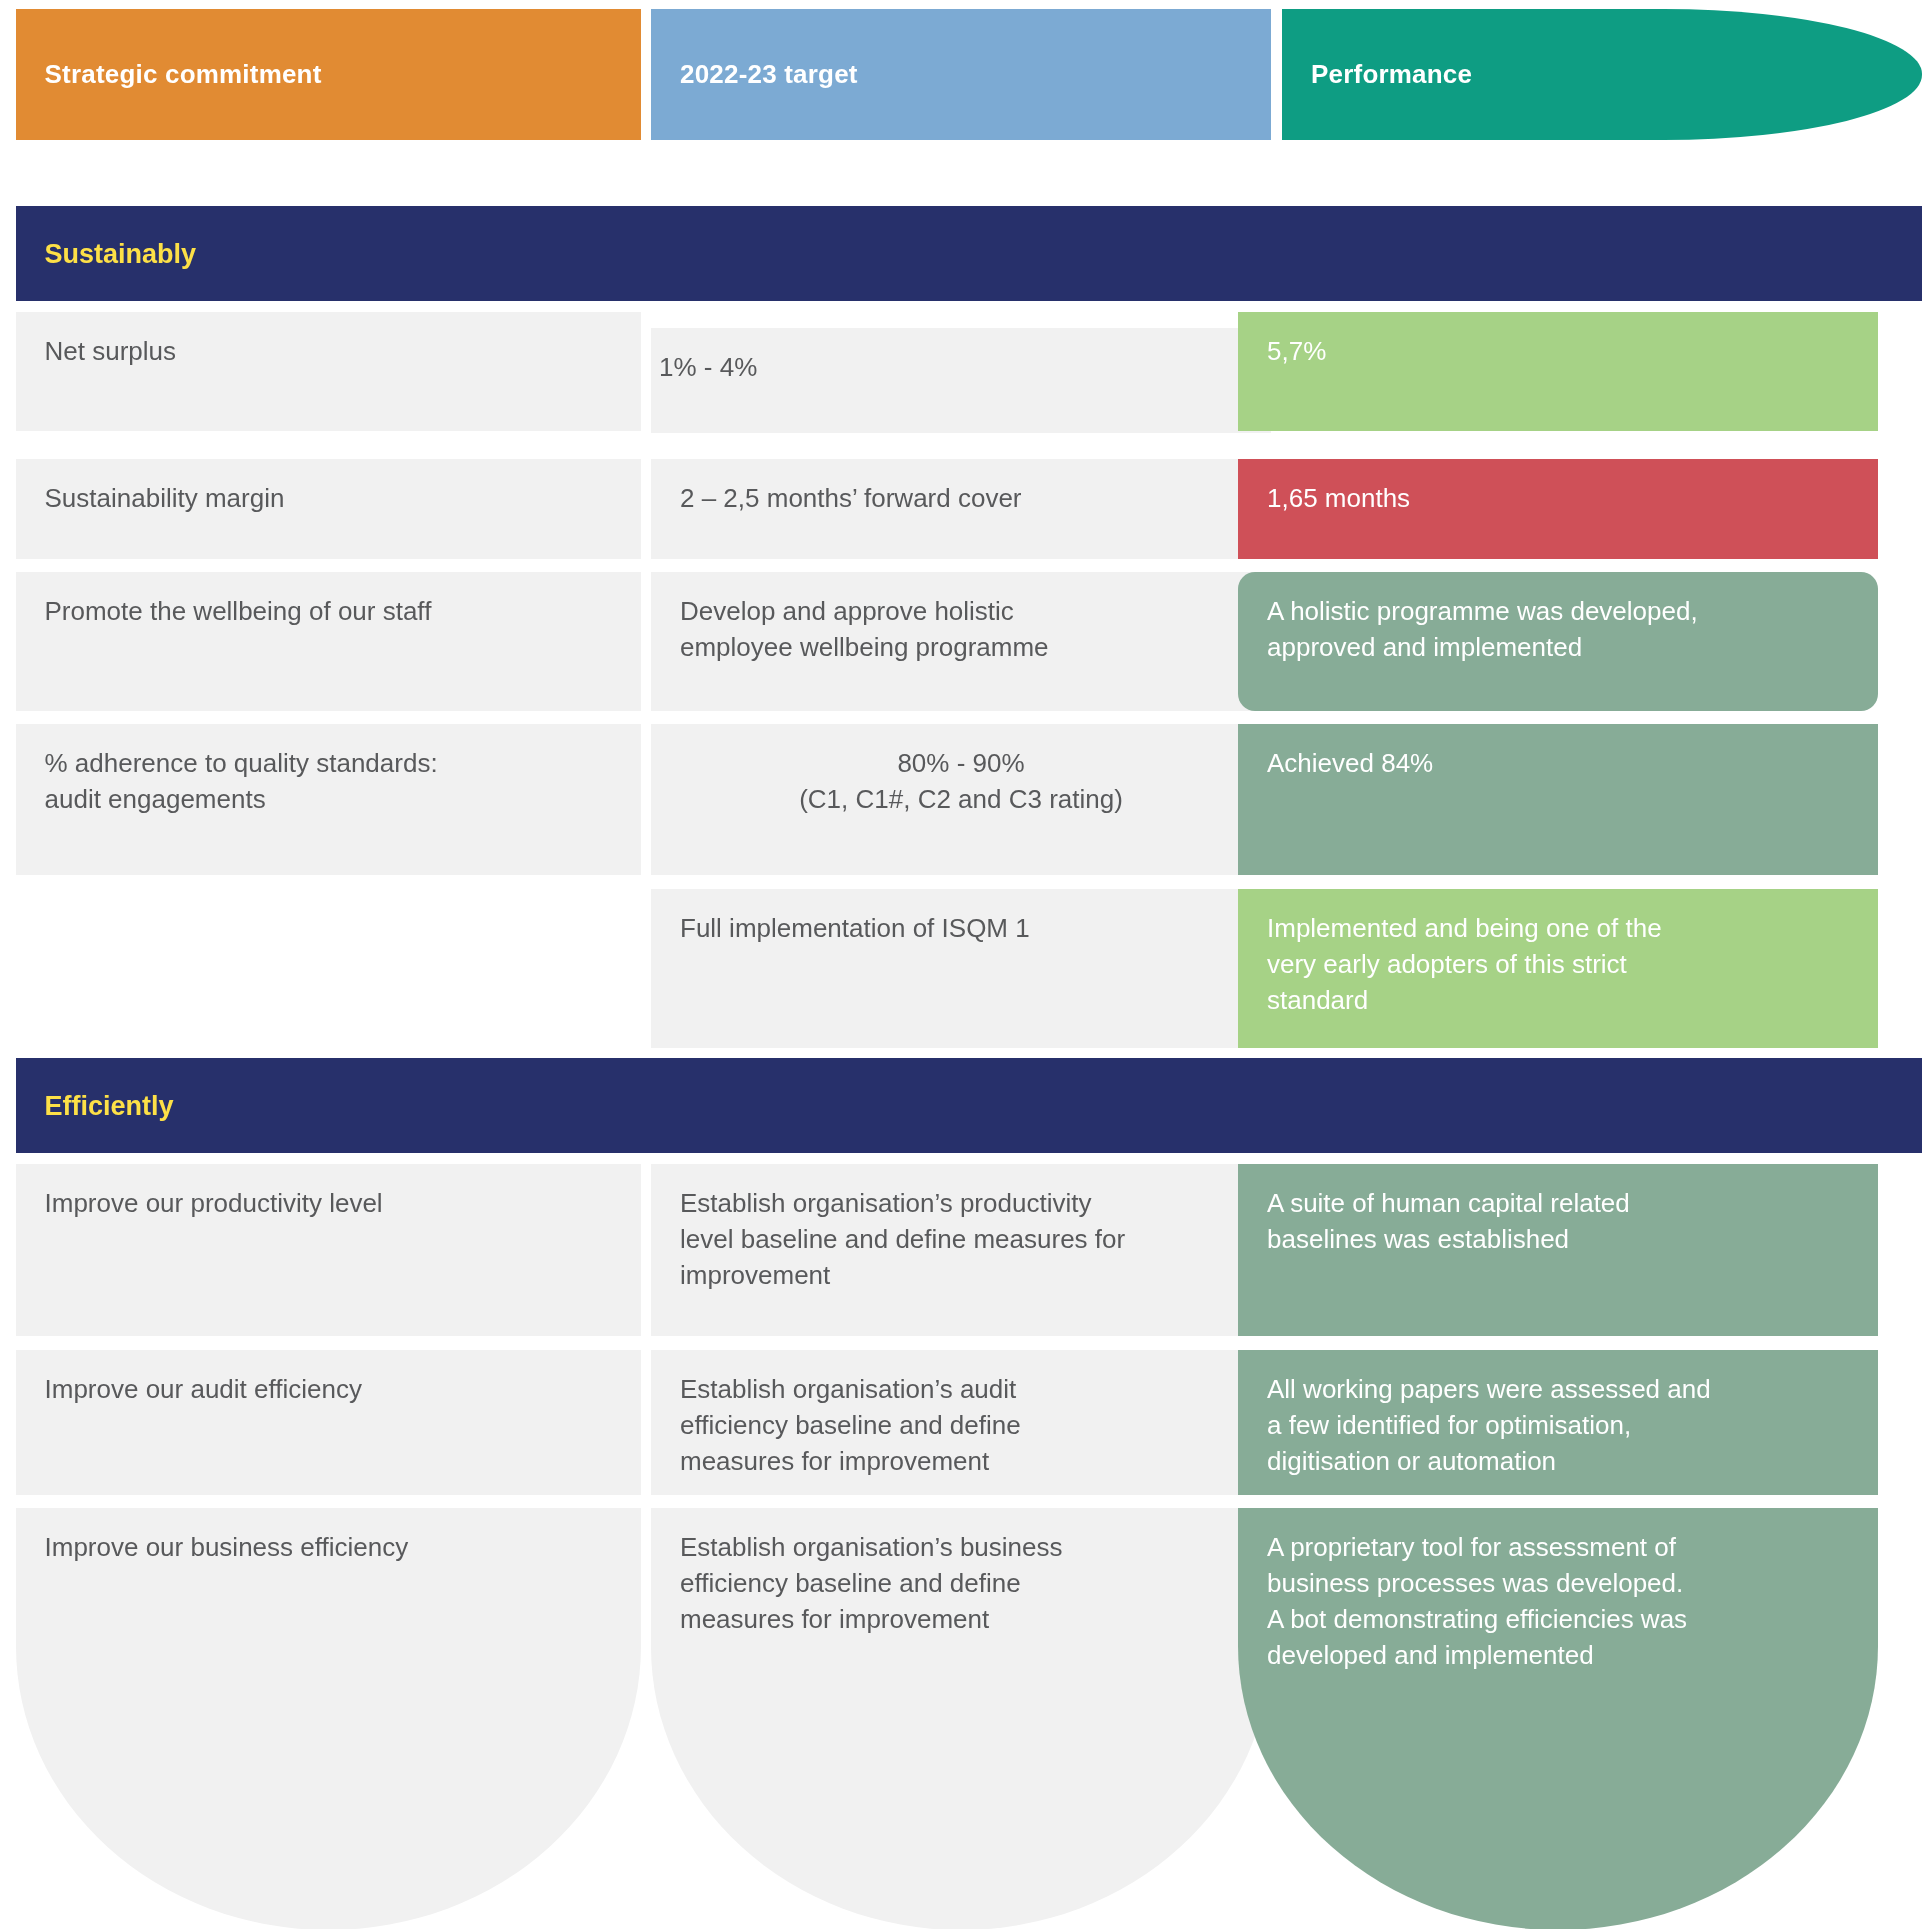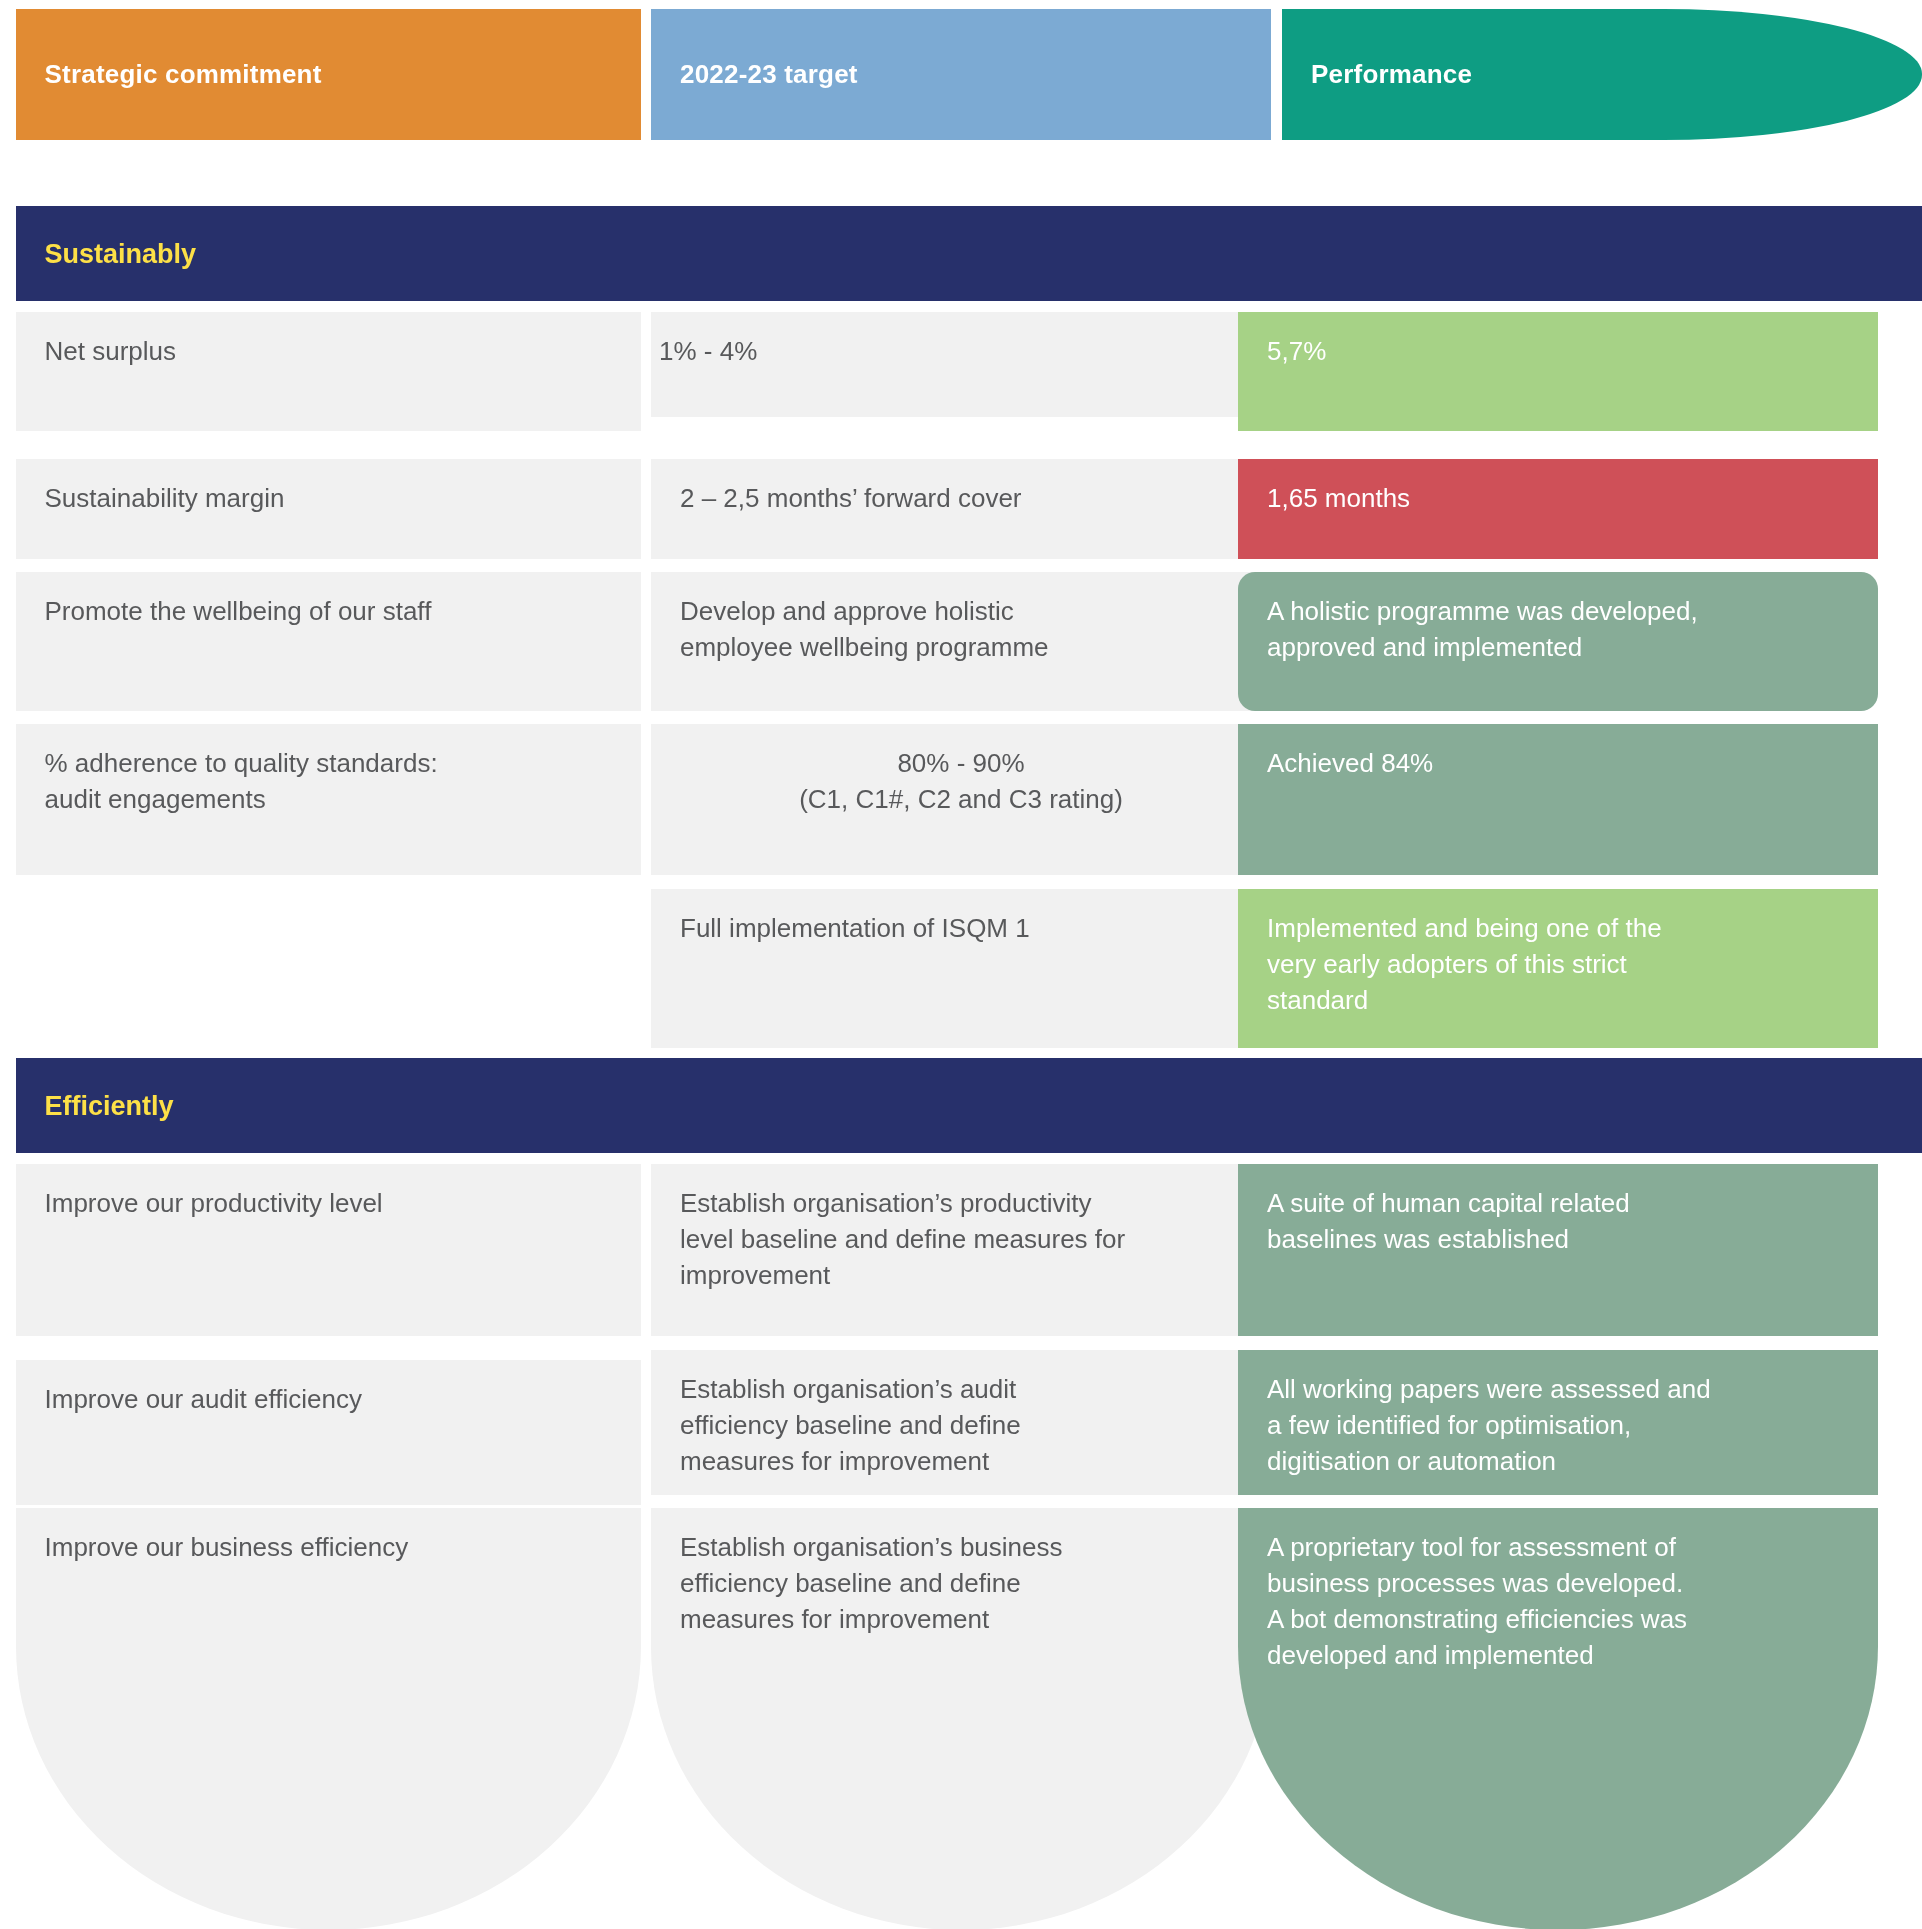--- a/index.html
+++ b/index.html
@@ -74,21 +74,21 @@
     <span class="hlabel">Performance</span>
   </div>
 
   <div class="band" id="band-sustainably">
     <span class="blabel">Sustainably</span>
   </div>
 
   <div class="cell c1 gray" style="top:312px;height:119px;">
     <span class="ctext">Net surplus</span>
   </div>
-  <div class="cell c2 gray" style="top:312px;height:105px;padding-left:8px;">
+  <div class="cell c2 gray" style="top:328px;height:105px;padding-left:8px;">
     <span class="ctext">1% - 4%</span>
   </div>
   <div class="cell c3 perf fill-lightgreen" style="top:312px;height:119px;">
     <span class="ctext">5,7%</span>
   </div>
 
   <div class="cell c1 gray" style="top:459px;height:100px;">
     <span class="ctext">Sustainability margin</span>
   </div>
   <div class="cell c2 gray" style="top:459px;height:100px;">
@@ -141,21 +141,21 @@
   <div class="cell c2 gray" style="top:1164px;height:172px;">
     <span class="ctext">Establish organisation’s productivity
 level baseline and define measures for
 improvement</span>
   </div>
   <div class="cell c3 perf fill-sage" style="top:1164px;height:172px;">
     <span class="ctext">A suite of human capital related
 baselines was established</span>
   </div>
 
-  <div class="cell c1 gray" style="top:1350px;height:145px;margin-top:10px;">
+  <div class="cell c1 gray" style="top:1350px;height:145px;">
     <span class="ctext">Improve our audit efficiency</span>
   </div>
   <div class="cell c2 gray" style="top:1350px;height:145px;">
     <span class="ctext">Establish organisation’s audit
 efficiency baseline and define
 measures for improvement</span>
   </div>
   <div class="cell c3 perf fill-sage" style="top:1350px;height:145px;">
     <span class="ctext">All working papers were assessed and
 a few identified for optimisation,

